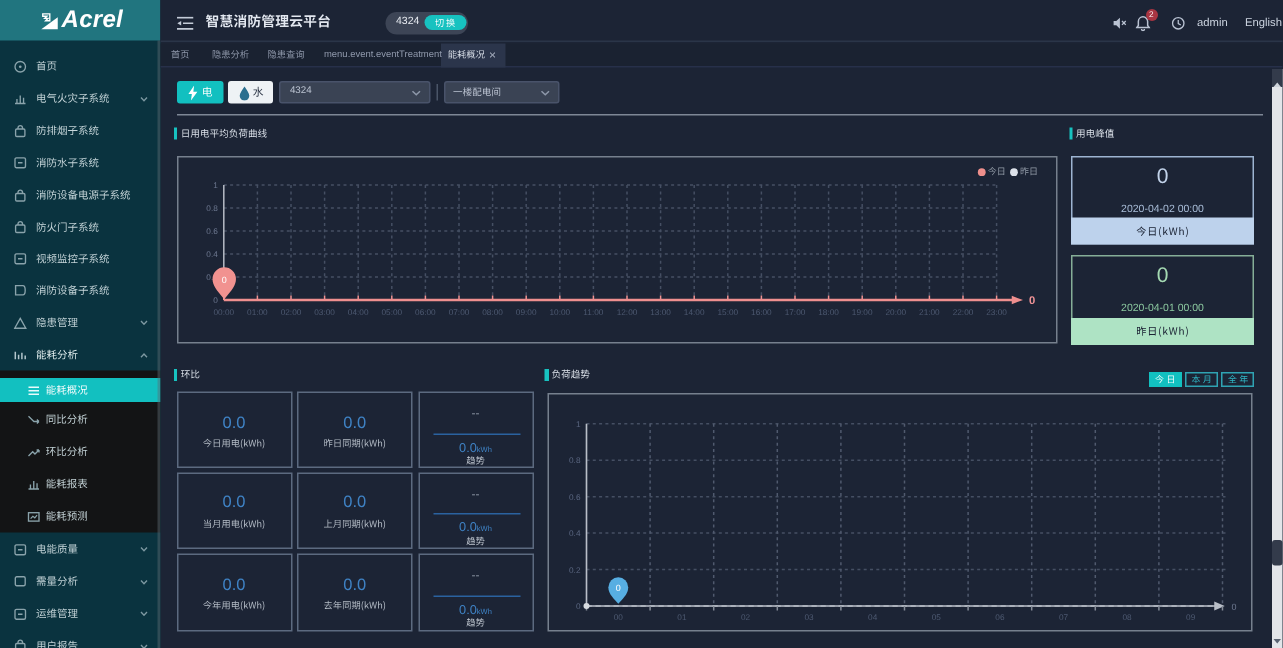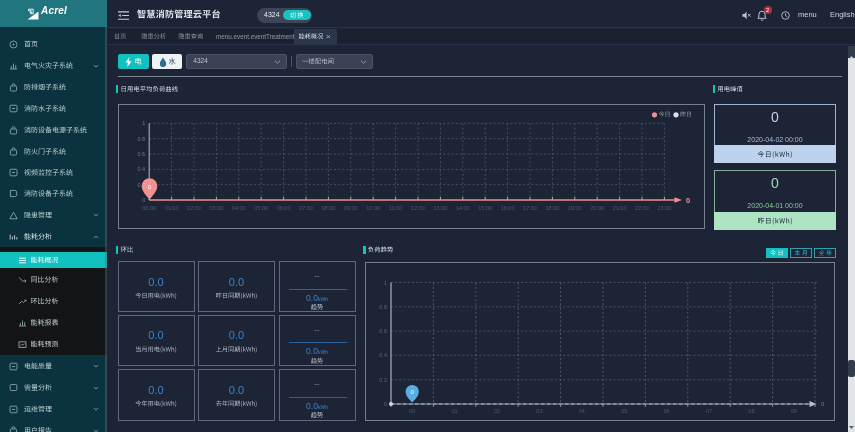--- a/index.html
+++ b/index.html
@@ -1,18 +1,18 @@
 <!DOCTYPE html>
 <html><head><meta charset="utf-8"><style>
 *{margin:0;padding:0;box-sizing:border-box}
 html,body{width:855px;height:432px;overflow:hidden;background:#1c2435;font-family:"Liberation Sans",sans-serif}
 .stage{position:absolute;left:0;top:0;width:855px;height:432px;background:#1c2435}
 .sidebar{position:absolute;left:0;top:0;width:107px;height:432px;background:#0a333f;overflow:hidden}
 .logo{position:absolute;left:0;top:0;width:107px;height:27px;background:#21757f}
-.logotx{position:absolute;left:41px;top:5px;color:#fff;font-size:10px;font-weight:bold;font-style:italic;letter-spacing:0.2px}
+.logotx{position:absolute;left:41px;top:5px;color:#fff;font-size:16px;font-weight:bold;font-style:italic;letter-spacing:0.2px}
 .subwrap{position:absolute;left:0;top:247px;width:107px;height:107.5px;background:#131415}
 .actbar{position:absolute;left:0;top:252.2px;width:107px;height:15.8px;background:#12c0c0}
 .sidebord{position:absolute;right:0.5px;top:27px;width:1.2px;height:405px;background:#5d6a74;opacity:0.45}
 .header{position:absolute;left:107px;top:0;width:748px;height:27.5px;background:#1c2435;border-bottom:1px solid #2a3548}
 .hpill{position:absolute;left:257px;top:8px;width:55px;height:14.5px;background:#3d4556;border-radius:8px}
 .hnum{position:absolute;left:7px;top:3.2px;color:#e8ecf2;font-size:7px}
 .hswitch{position:absolute;left:282.6px;top:10.2px;width:28px;height:10.2px;background:#17c2c0;border-radius:6px}
 .badge{position:absolute;left:763.5px;top:6px;width:8px;height:8px;border-radius:50%;background:#a83542;color:#fff;font-size:5.5px;text-align:center;line-height:8px}
 .hright{position:absolute;top:10px;font-size:7.5px;color:#ccd4e0}
 .tabbar{position:absolute;left:107px;top:28.5px;width:748px;height:16.5px;background:#1a2231;border-bottom:1px solid #27304a}
@@ -158,21 +158,21 @@
     </svg>
     <svg style="position:absolute;left:756.5px;top:9.5px" width="10" height="11" viewBox="0 0 10 11">
       <path d="M5 1.2 a3.1 3.1 0 0 1 3.1 3.1 V7 l1 1.3 H0.9 L1.9 7 V4.3 A3.1 3.1 0 0 1 5 1.2 Z" fill="none" stroke="#b9c2d2" stroke-width="1"></path>
       <path d="M4 9.4 a1 1 0 0 0 2 0" stroke="#b9c2d2" stroke-width="0.9" fill="none"></path>
     </svg>
     <div class="badge">2</div>
     <svg style="position:absolute;left:780.5px;top:10.5px" width="9" height="9" viewBox="0 0 9 9">
       <circle cx="4.5" cy="4.5" r="3.8" fill="none" stroke="#b9c2d2" stroke-width="0.9"></circle>
       <path d="M4.5 2.4 V4.7 L6.2 5.7" stroke="#b9c2d2" stroke-width="0.85" fill="none"></path>
     </svg>
-    <div class="hright" style="left:798px">menu</div>
+    <div class="hright" style="left:798px">admin</div>
     <div class="hright" style="left:830px">English</div>
     <div class="tabbar"></div>
     <div class="tabact"></div>
     <div class="tabtx" style="left:216px">menu.event.eventTreatment</div>
     <div class="tabclose">×</div>
     <div class="btn-e"></div>
     <svg width="7" height="10" viewBox="0 0 7 10" style="position:absolute;left:125px;top:56.5px">
       <path d="M4.4 0 L0.6 5.6 H2.9 L2.3 10 L6.6 4.2 H3.9 Z" fill="#fff"></path>
     </svg>
     <div class="btn-w"></div>

